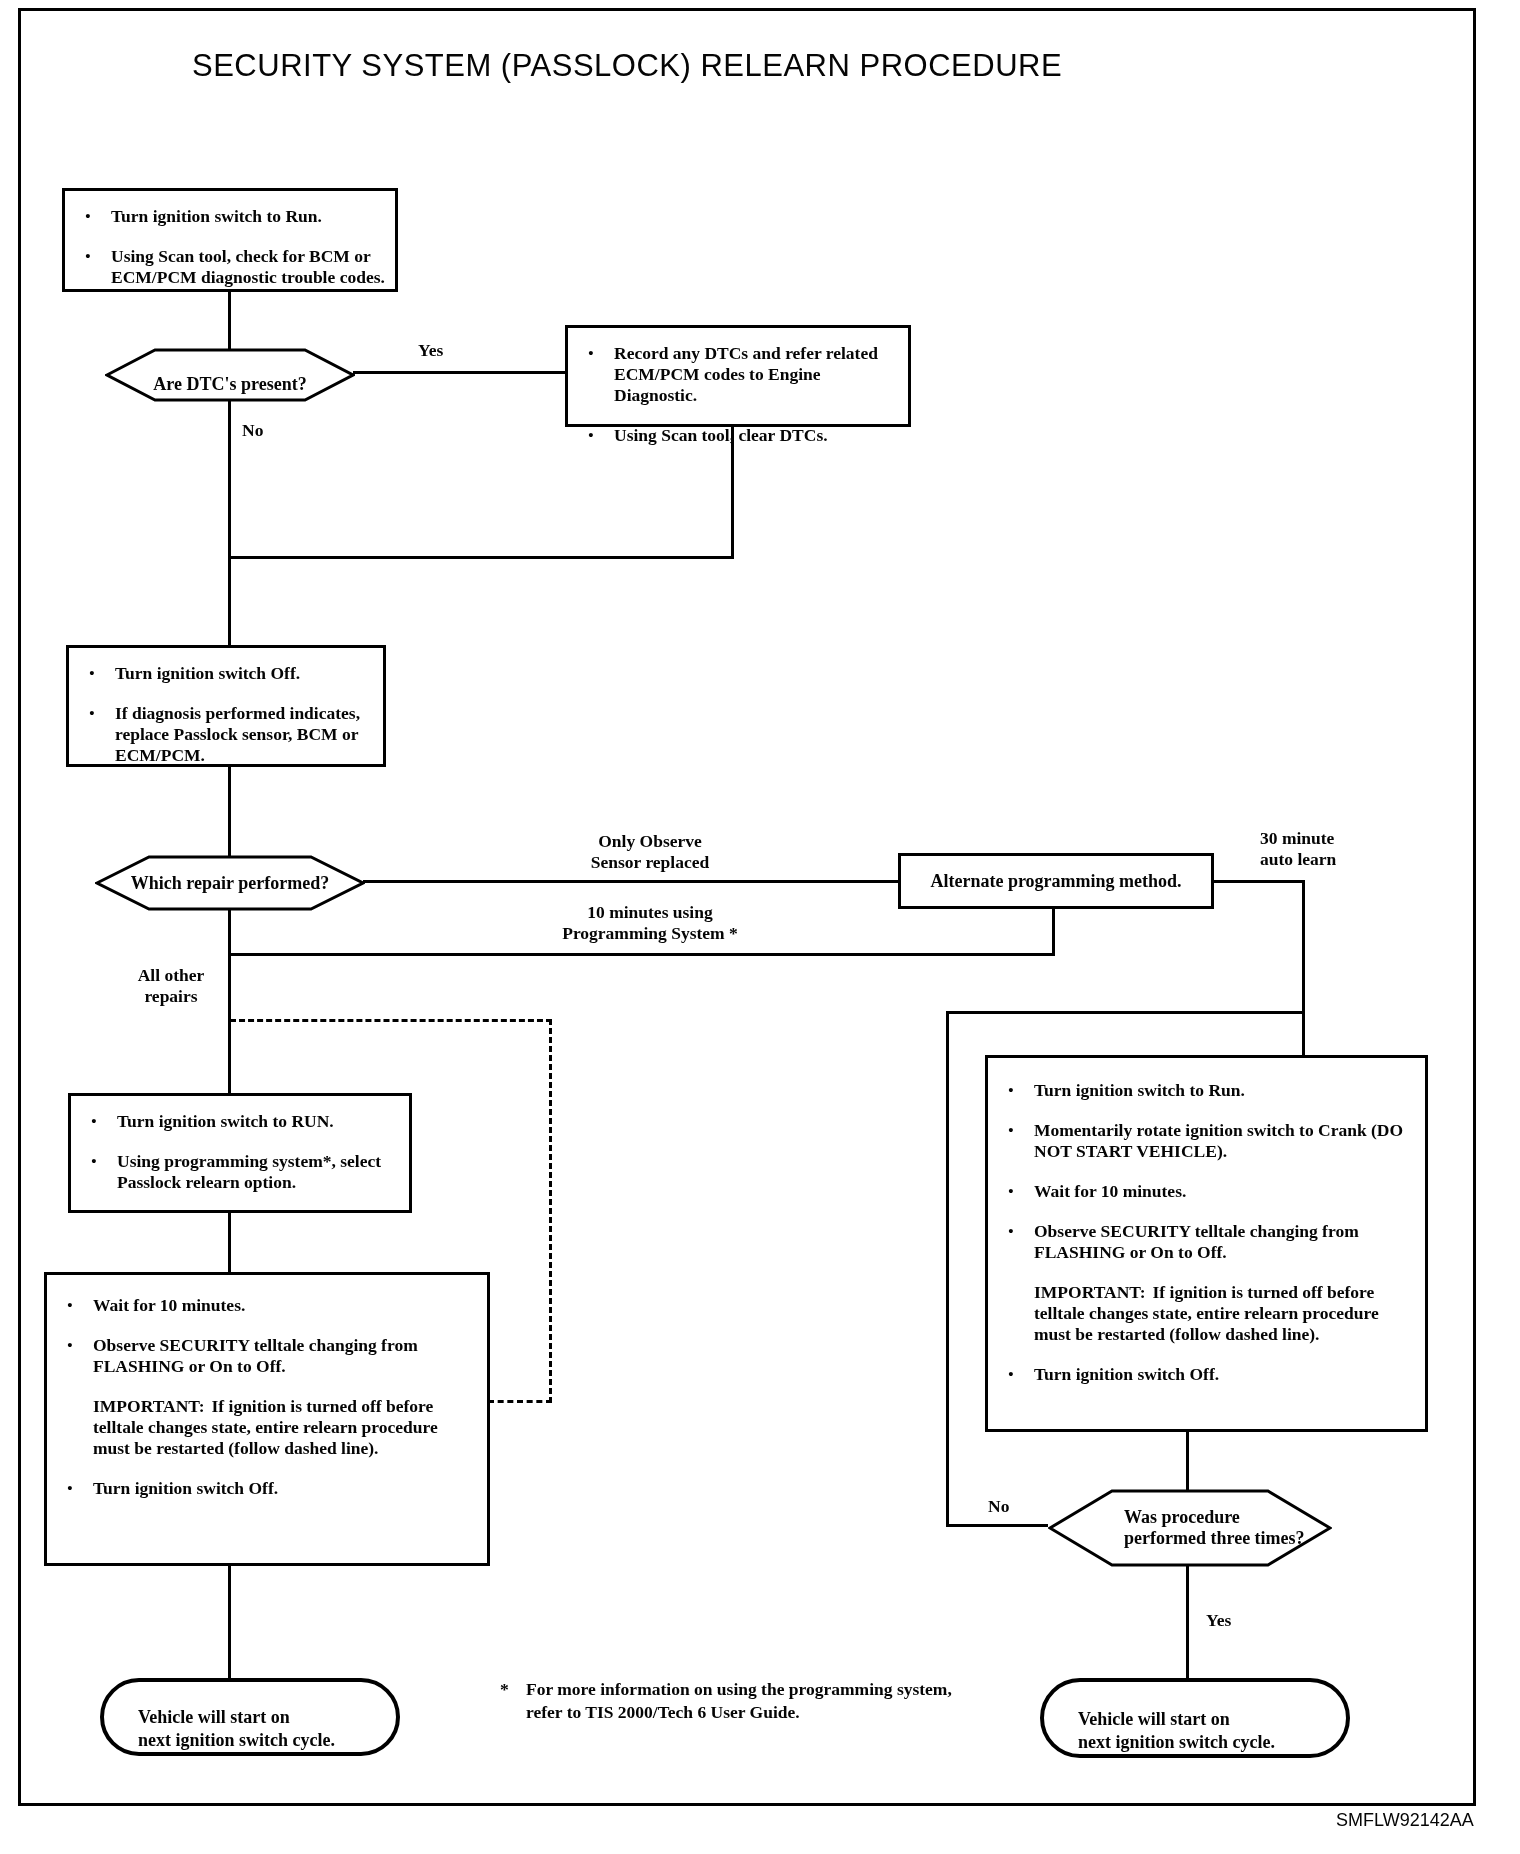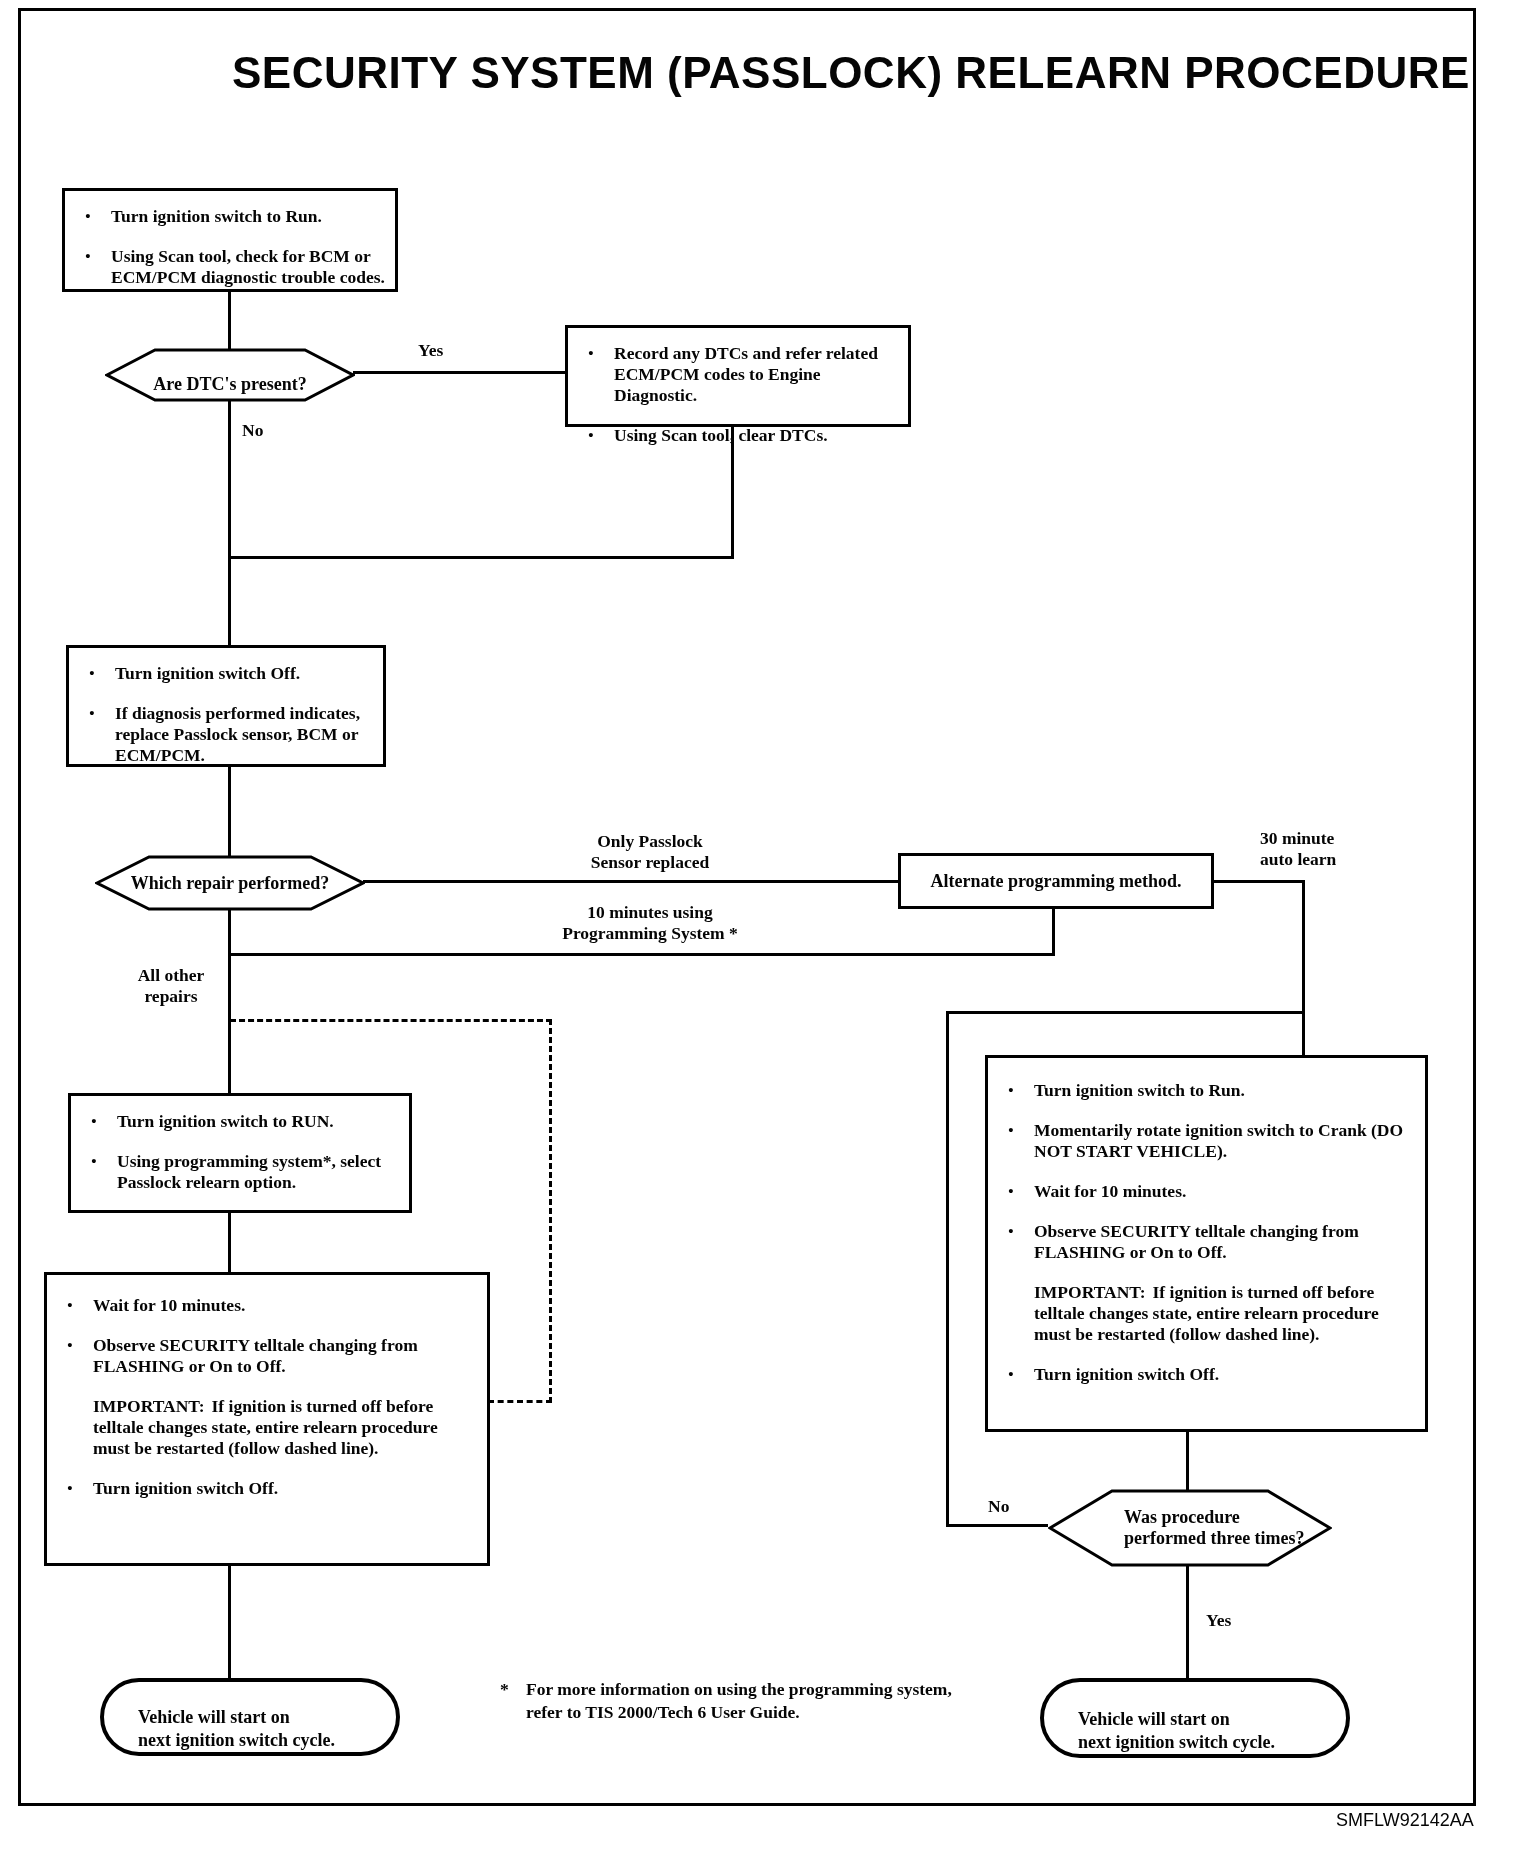--- a/index.html
+++ b/index.html
@@ -19,22 +19,22 @@
   .hextext{position:absolute;left:0;top:0;right:0;bottom:0;display:flex;align-items:center;justify-content:center;
            font-size:18px;line-height:21px;text-align:left;}
   .oval{position:absolute;background:#fff;border:4px solid #000;border-radius:42px;box-sizing:border-box;
         display:flex;flex-direction:column;justify-content:flex-end;padding-left:34px;font-size:18px;line-height:23px;}
   .vline{position:absolute;width:3px;background:#000;}
   .hline{position:absolute;height:3px;background:#000;}
   .vdash{position:absolute;width:0;border-left:3px dashed #000;}
   .hdash{position:absolute;height:0;border-top:3px dashed #000;}
   .lbl{position:absolute;font-size:17.5px;line-height:21px;}
   .ctr{text-align:center;}
-  .title{position:absolute;font-family:"Liberation Sans", sans-serif;font-size:44px;font-weight:bold;
-         letter-spacing:0.5px;white-space:nowrap;margin-left:40px;}
+  .title{position:absolute;font-family:"Liberation Sans", sans-serif;font-size:31px;font-weight:normal;
+         letter-spacing:0.5px;white-space:nowrap;}
   .code{position:absolute;font-family:"Liberation Sans", sans-serif;font-size:18px;font-weight:normal;}
   .fnote{position:absolute;display:flex;font-size:17.5px;line-height:23px;}
   .fnote .mk{width:26px;flex:none;}
 </style>
 </head>
 <body>
 
 <div id="page">
 
   <div class="abs frame" style="left:18px;top:8px;width:1452px;height:1792px;"></div>
@@ -189,21 +189,21 @@
 
   <div class="oval" style="left:1040px;top:1678px;width:310px;height:80px;">
     <div>Vehicle will start on</div>
     <div>next ignition switch cycle.</div>
   </div>
 
   <div class="lbl" style="left:418px;top:340px;">Yes</div>
   <div class="lbl" style="left:242px;top:420px;">No</div>
 
   <div class="lbl ctr" style="left:540px;top:831px;width:220px;">
-    <div>Only Passlock</div>
+    <div>Only Observe</div>
     <div>Sensor replaced</div>
   </div>
 
   <div class="lbl ctr" style="left:520px;top:902px;width:260px;">
     <div>10 minutes using</div>
     <div>Programming System *</div>
   </div>
 
   <div class="lbl" style="left:1260px;top:828px;">
     <div>30 minute</div>

